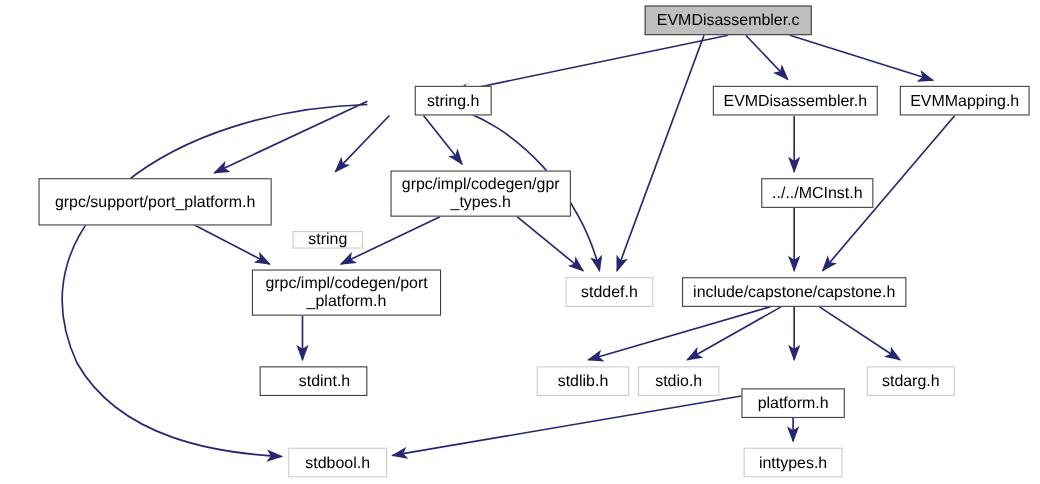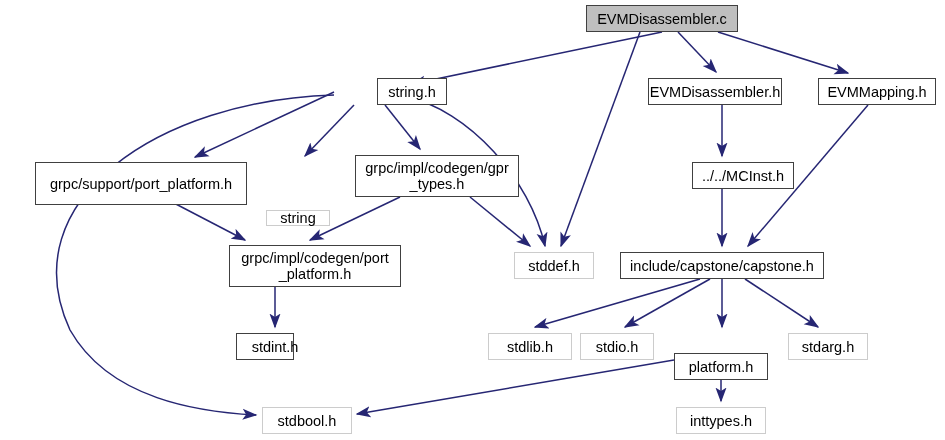--- a/index.html
+++ b/index.html
@@ -81,32 +81,32 @@
         <path d="M 722,279 L 722,327" fill="none" stroke="#262673" stroke-width="1.5" marker-end="url(#arrowhead)"></path>
         <path d="M 745,279 L 818,327" fill="none" stroke="#262673" stroke-width="1.5" marker-end="url(#arrowhead)"></path>
         <path d="M 674,360 L 357,414" fill="none" stroke="#262673" stroke-width="1.5" marker-end="url(#arrowhead)"></path>
         <path d="M 721,360 L 721,401" fill="none" stroke="#262673" stroke-width="1.5" marker-end="url(#arrowhead)"></path>
       </g>
   </svg>
 
   <div id="nodes-group">
       <div class="graph-node node-root" style="left: 586px; top: 5px; width: 152px; height: 27px;">EVMDisassembler.c</div>
       <div class="graph-node node-solid" style="left: 334px; top: 78px; width: 70px; height: 27px; margin-left: 43px;">string.h</div>
-      <div class="graph-node node-solid" style="left: 648px; top: 78px; width: 134px; height: 27px;">EVMDisassembler.h</div>
+      <div class="graph-node node-solid" style="left: 648px; top: 78px; width: 150px; height: 27px;">EVMDisassembler.h</div>
       <div class="graph-node node-solid" style="left: 818px; top: 78px; width: 118px; height: 27px;">EVMMapping.h</div>
       <div class="graph-node node-solid" style="left: 35px; top: 162px; width: 212px; height: 43px;">grpc/support/port_platform.h</div>
       <div class="graph-node node-sys" style="left: 266px; top: 162px; width: 64px; height: 16px; margin-top: 48px;">string</div>
       <div class="graph-node node-solid" style="left: 355px; top: 155px; width: 164px; height: 42px;">grpc/impl/codegen/gpr
 _types.h</div>
       <div class="graph-node node-solid" style="left: 692px; top: 162px; width: 102px; height: 27px;">../../MCInst.h</div>
       <div class="graph-node node-solid" style="left: 188px; top: 245px; width: 172px; height: 42px; margin-left: 41px;">grpc/impl/codegen/port
 _platform.h</div>
       <div class="graph-node node-sys" style="left: 514px; top: 252px; width: 80px; height: 27px;">stddef.h</div>
       <div class="graph-node node-solid" style="left: 620px; top: 252px; width: 204px; height: 27px;">include/capstone/capstone.h</div>
-      <div class="graph-node node-solid" style="left: 236px; top: 333px; width: 58px; height: 27px; padding-left: 20px;">stdint.h</div>
+      <div class="graph-node node-solid" style="left: 236px; top: 333px; width: 98px; height: 27px; padding-left: 20px;">stdint.h</div>
       <div class="graph-node node-sys" style="left: 488px; top: 333px; width: 84px; height: 27px;">stdlib.h</div>
       <div class="graph-node node-sys" style="left: 580px; top: 333px; width: 74px; height: 27px;">stdio.h</div>
       <div class="graph-node node-solid" style="left: 674px; top: 333px; width: 94px; height: 27px; margin-top: 20px;">platform.h</div>
       <div class="graph-node node-sys" style="left: 788px; top: 333px; width: 80px; height: 27px;">stdarg.h</div>
       <div class="graph-node node-sys" style="left: 262px; top: 407px; width: 90px; height: 27px;">stdbool.h</div>
       <div class="graph-node node-sys" style="left: 676px; top: 407px; width: 90px; height: 27px;">inttypes.h</div>
     </div>
 
 </div>
 

